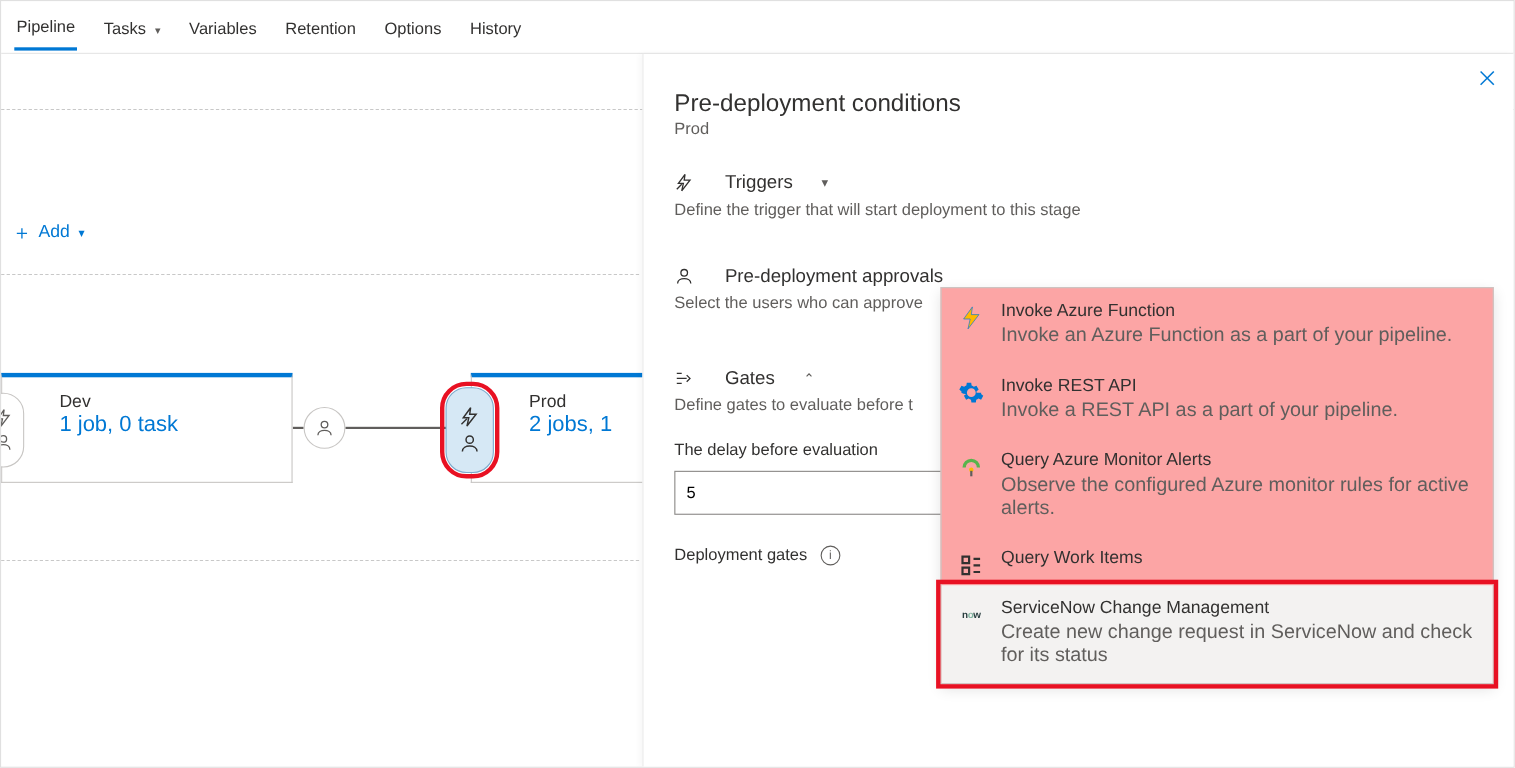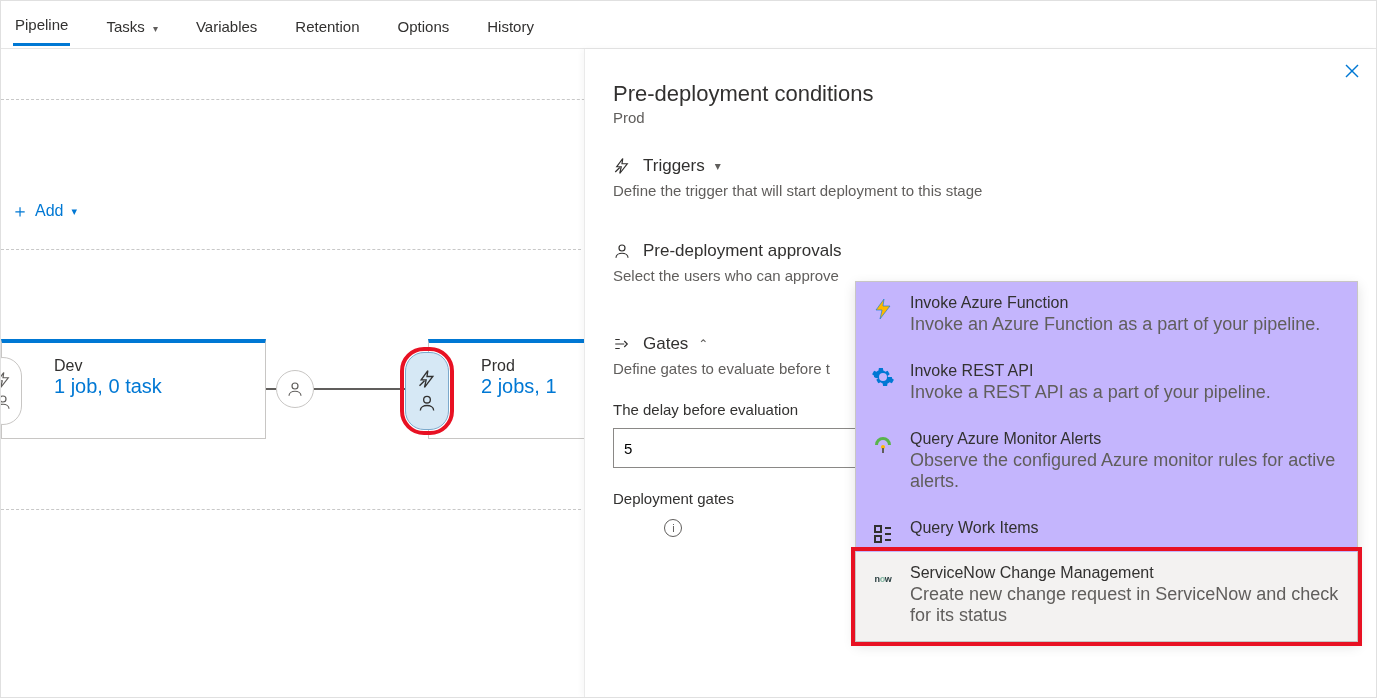--- a/index.html
+++ b/index.html
@@ -14,21 +14,21 @@
     overflow: hidden;
     border: 1px solid #e0e0e0;
   }
   
   .topbar {
     display: flex;
     align-items: center;
     height: 48px;
     border-bottom: 1px solid #e5e5e5;
     padding: 0 12px;
-    gap: 34px;
+    gap: 22px;
   }
   .topbar .tab {
     padding: 13px 2px 10px;
     cursor: pointer;
     color: #323130;
     font-size: 15px;
   }
   .topbar .tab.active {
     border-bottom: 3px solid #0078d4;
     font-weight: 400;
@@ -165,21 +165,21 @@
     margin: 14px 0 2px;
   }
   .panel .sub {
     color: #605e5c;
     font-size: 15px;
     margin-bottom: 30px;
   }
   .section-header {
     display: flex;
     align-items: center;
-    gap: 10px;
+    gap: 26px;
     font-size: 17px;
     margin-top: 24px;
     cursor: pointer;
   }
   .section-desc {
     color: #605e5c;
     font-size: 15px;
     margin-top: 6px;
   }
   .section-icon {
@@ -203,21 +203,20 @@
     display: flex;
     align-items: center;
     justify-content: space-between;
     margin-top: 22px;
   }
   .dg-row .label {
     font-size: 15px;
     display: flex;
     align-items: center;
     gap: 12px;
-    flex-direction: column;
   }
   .dg-row .info-icon {
     width: 18px;
     height: 18px;
     border: 1px solid #605e5c;
     border-radius: 50%;
     display: inline-flex;
     align-items: center;
     justify-content: center;
     font-size: 11px;
@@ -231,25 +230,24 @@
     gap: 6px;
     cursor: pointer;
     padding: 4px 10px;
   }
   
   .dropdown {
     position: absolute;
     top: 212px;
     right: 18px;
     width: 503px;
-    background: #c4b5fd;
+    background: #fca5a5;
     border: 1px solid #c8c6c4;
     box-shadow: 0 4px 12px rgba(0,0,0,0.12);
     z-index: 10;
-    margin-top: 20px;
   }
   .dropdown .item {
     padding: 12px 14px 14px 54px;
     position: relative;
     cursor: pointer;
     border-bottom: 1px solid transparent;
   }
   .dropdown .item .ico {
     position: absolute;
     left: 14px;

